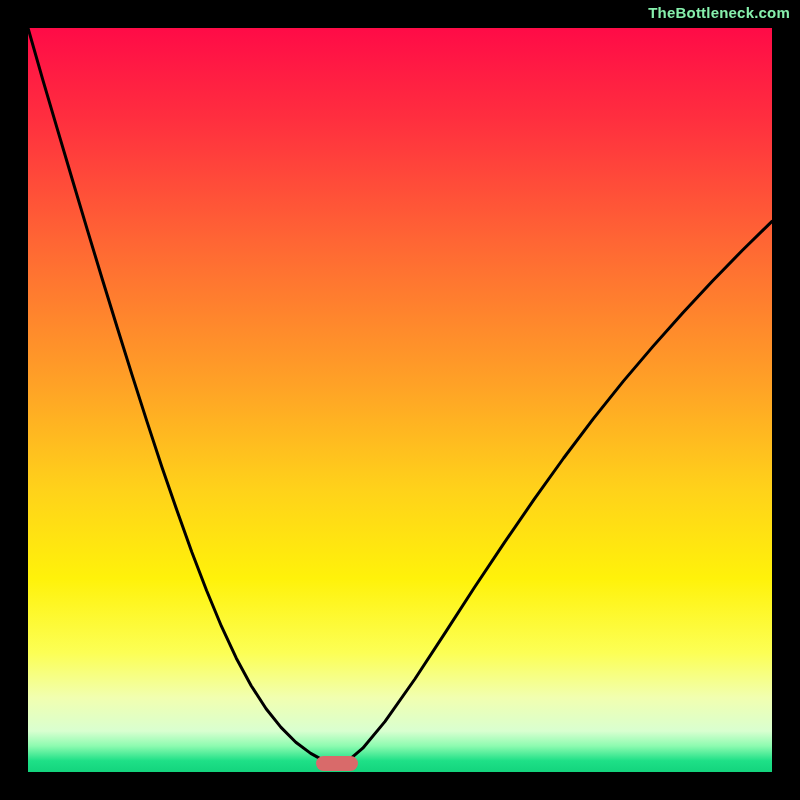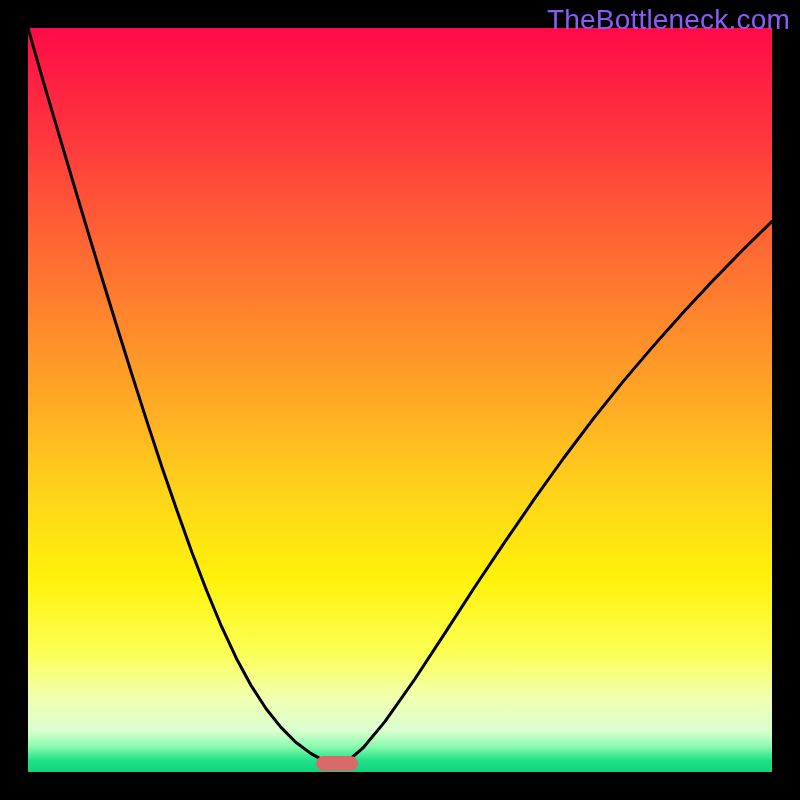--- a/index.html
+++ b/index.html
@@ -43,23 +43,23 @@
   }
   .marker {
     position: absolute;
     background: #d96a6a;
     border-radius: 8px;
   }
   .watermark {
     position: absolute;
     top: 4px;
     right: 10px;
-    color: #8b5cf6;
-    font-size: 28px;
-    font-weight: 400;
+    color: #86efac;
+    font-size: 15px;
+    font-weight: 700;
     letter-spacing: 0.2px;
   }
 </style>
 </head>
 <body>
 
 <div class="frame">
 
   <div class="plot-area">
     <svg class="gradient" viewBox="0 0 744 744" preserveAspectRatio="none">

